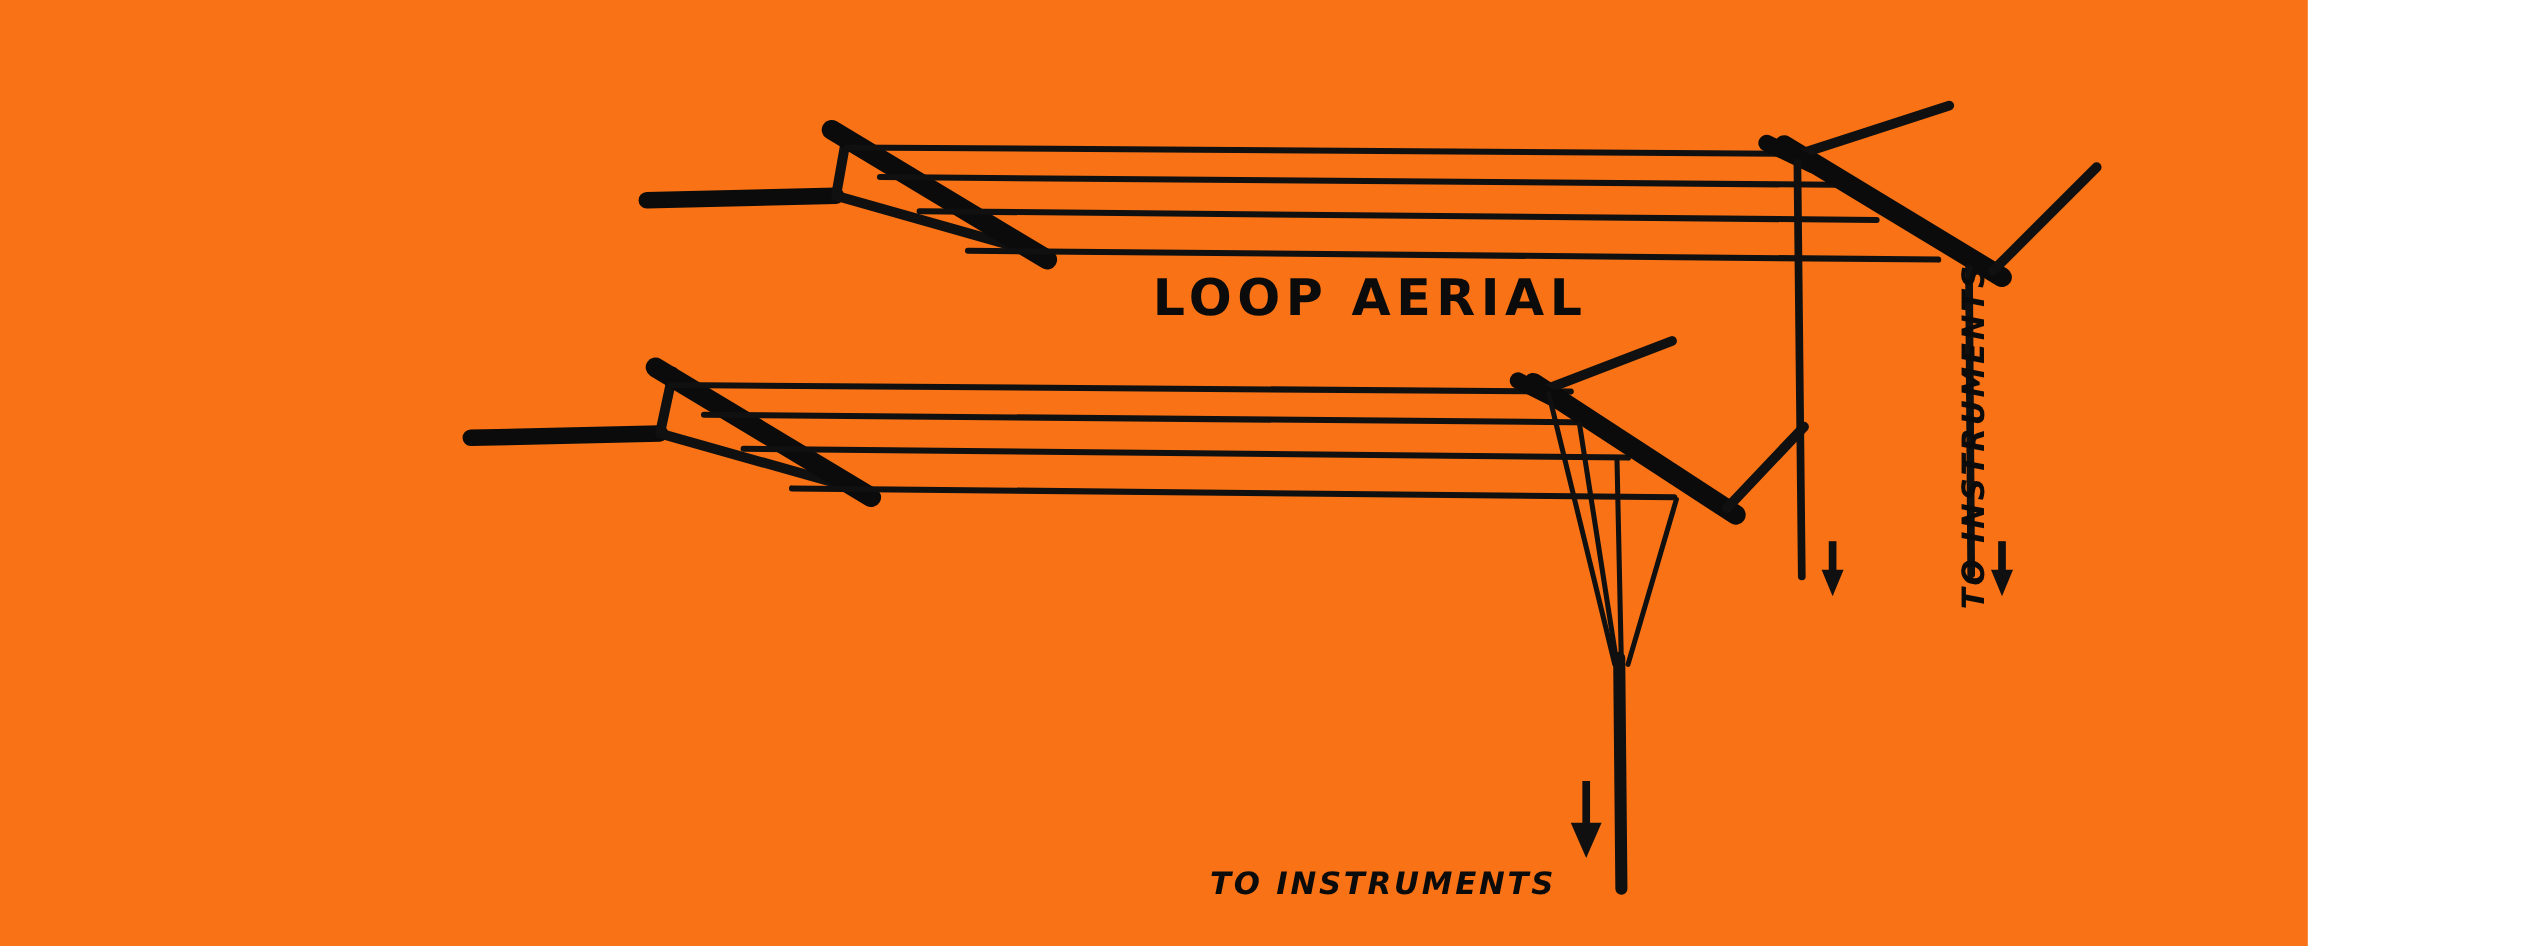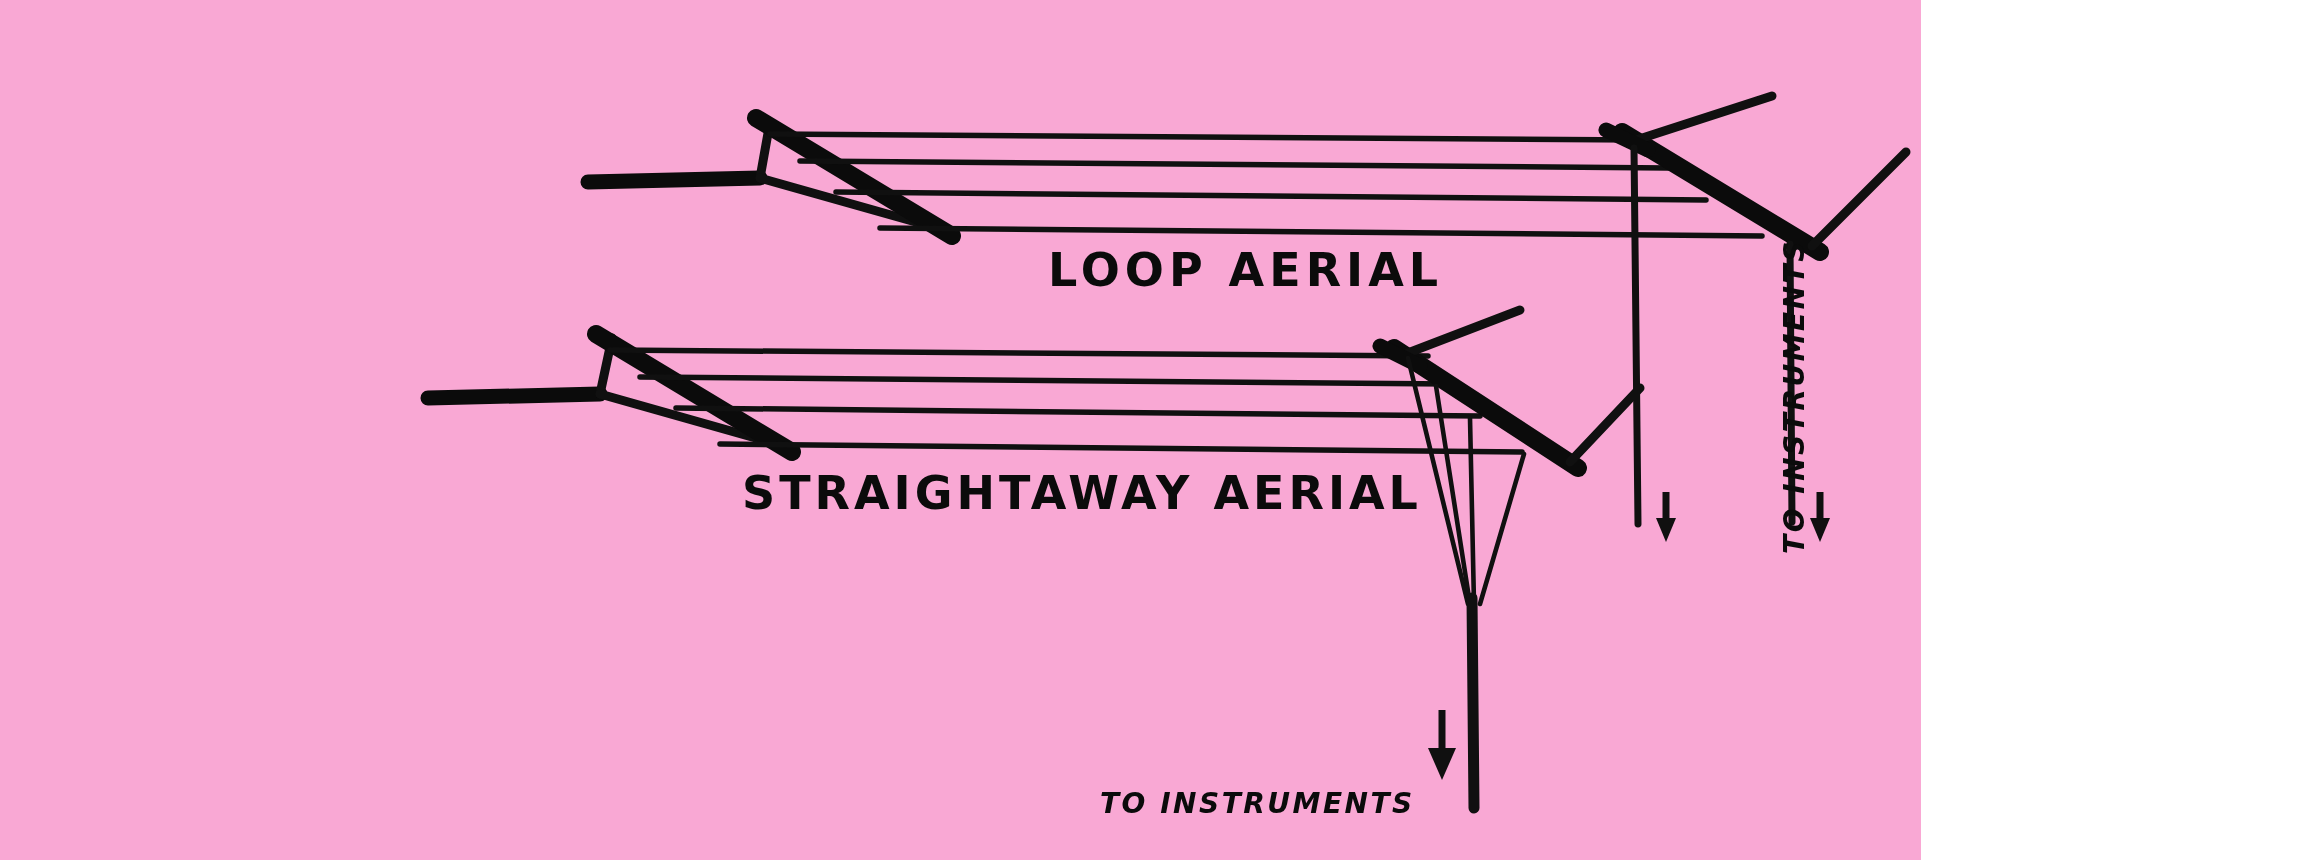--- a/index.html
+++ b/index.html
@@ -9,23 +9,23 @@
     background: #ffffff;
   }
   body {
     width: 2314px;
     height: 860px;
     overflow: hidden;
     font-family: "DejaVu Sans", sans-serif;
   }
   #figure-root {
     position: relative;
-    width: 1921px;
+    width: 2098px;
     height: 860px;
-    background: #f9a8d4;
+    background: #f97316;
   }
   #aerial-svg {
     position: absolute;
     left: 0;
     top: 0;
     width: 2314px;
     height: 860px;
     display: block;
   }
   
@@ -203,19 +203,18 @@
       <g>
         <path class="arrow-shaft" d="M 1442 710 L 1442 752"></path>
         <path class="arrow-head" d="M 1428 748 L 1456 748 L 1442 780 Z"></path>
       </g>
     </g>
 
   </svg>
 
   <div class="caption" id="label-loop-aerial">LOOP AERIAL</div>
 
-  <div class="caption" id="label-straightaway-aerial">STRAIGHTAWAY AERIAL</div>
 
   <div class="caption" id="label-to-instruments-bottom">TO INSTRUMENTS</div>
 
   <div class="caption" id="label-to-instruments-side">TO INSTRUMENTS</div>
 
 </div>
 
 </body></html>

